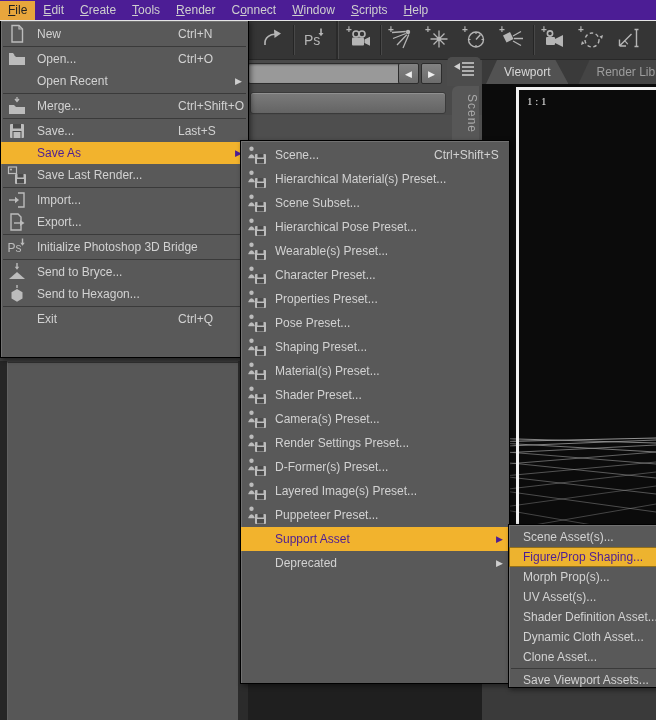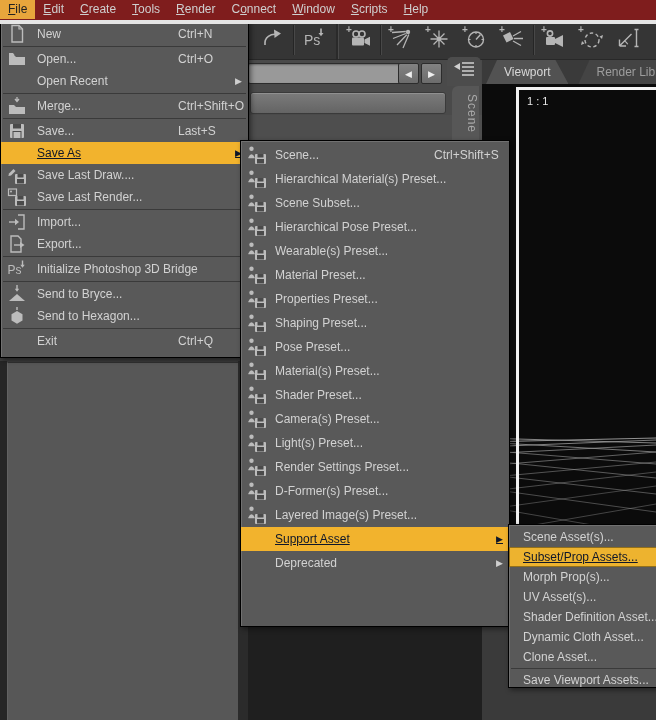--- a/index.html
+++ b/index.html
@@ -5,22 +5,22 @@
   html,body{margin:0;padding:0;}
   body{
     width:656px;height:720px;position:relative;overflow:hidden;
     background:#3b3b3b;font-family:"Liberation Sans",sans-serif;
     -webkit-font-smoothing:antialiased;
   }
   u{text-decoration:underline;}
 
   
   .menubar{
-    position:absolute;left:0;top:0;right:0;height:20px;background:#7f1d1d;
-    border-bottom:4px solid #e5e5e5;display:flex;align-items:flex-start;
+    position:absolute;left:0;top:0;right:0;height:20px;background:#4c1d95;
+    border-bottom:1px solid #e5e5e5;display:flex;align-items:center;
     font-size:12px;color:#cfcfcf;z-index:40;
   }
   .mb-item{padding:2px 8px;height:15px;line-height:15px;white-space:nowrap;cursor:default;}
   .mb-item.hl{background:#e8a63c;color:#222;}
 
   
   .toolbar{
     position:absolute;left:0;top:20px;right:0;height:40px;background:#353535;
     border-bottom:1px solid #282828;display:flex;align-items:center;z-index:1;
     padding-left:254px;box-sizing:border-box;
@@ -62,21 +62,21 @@
 
   
   #viewport{position:absolute;left:482px;top:60px;width:174px;height:660px;background:#3a3a3a;z-index:2;text-align:right;}
   .tabbar{position:absolute;left:0;top:0;right:0;height:24px;display:flex;align-items:flex-end;}
   .tab{
     height:24px;line-height:24px;font-size:12px;padding:0 18px;white-space:nowrap;
     clip-path:polygon(11px 0,calc(100% - 13px) 0,100% 100%,0 100%);
   }
   .tab.active{background:#525252;color:#d8d8d8;margin-left:4px;}
   .tab.inactive{background:#444;color:#9d9d9d;margin-left:10px;width:130px;box-sizing:border-box;}
-  #vp-canvas{position:absolute;left:0;top:24px;width:174px;height:446px;background:#0b0b0b;overflow:hidden;}
+  #vp-canvas{position:absolute;left:0;top:24px;width:174px;height:446px;background:#0b0b0b;overflow:hidden;font-family:Liberation Serif, serif;}
   #aspect-frame{
     position:absolute;left:34px;top:3px;width:140px;height:640px;
     border-left:3px solid #f2f2f2;border-top:3px solid #f2f2f2;box-sizing:border-box;
   }
   #aspect-label{position:absolute;left:8px;top:5px;color:#e8e8e8;font-size:11px;}
   #wireframe{position:absolute;left:0;top:0;}
   #wireframe line{stroke:#9a9a9a;stroke-width:1;}
 
   
   #left-edge{position:absolute;left:0;top:361px;width:7px;height:359px;background:#262626;z-index:2;}
@@ -86,36 +86,36 @@
   }
   #splitter{position:absolute;left:238px;top:361px;width:10px;height:359px;background:#2b2b2b;z-index:2;}
 
   
   .menu-panel{
     position:absolute;background:#595959;border:1px solid #000000;box-sizing:border-box;
     box-shadow:inset 1px 1px 0 #717171,2px 2px 5px rgba(0,0,0,.45);
     padding-top:2px;font-size:12px;color:#d2d2d2;overflow:hidden;
   }
   #file-menu{left:0;top:20px;width:249px;height:338px;z-index:10;}
-  #saveas-menu{left:240px;top:140px;width:270px;height:487px;z-index:20;}
+  #saveas-menu{left:240px;top:140px;width:270px;height:544px;z-index:20;}
   #support-menu{left:508px;top:524px;width:152px;height:164px;z-index:30;}
   .mi{position:relative;display:flex;align-items:center;cursor:default;}
   #file-menu .mi{height:22px;}
   #saveas-menu .mi{height:24px;}
   #support-menu .mi{height:20px;}
   .mi .icon{position:absolute;left:5px;top:50%;transform:translateY(-50%);width:22px;height:20px;display:flex;align-items:center;justify-content:center;}
   #file-menu .mi .label{margin-left:36px;}
   #saveas-menu .mi .label{margin-left:34px;}
   #support-menu .mi .label{margin-left:14px;}
   #file-menu .mi .shortcut{position:absolute;left:177px;}
   #saveas-menu .mi .shortcut{position:absolute;left:193px;}
   .mi .arrow{position:absolute;right:6px;font-size:9px;color:#cfcfcf;}
   .mi.hl{background:#f2b32d;}
   #support-menu .mi.hl{background:#edb32f;box-shadow:inset 0 0 0 1px #93701a;}
-  .mi.hl .label,.mi.hl .shortcut,.mi.hl .arrow{color:#0f172a;text-decoration:underline;}
+  .mi.hl .label,.mi.hl .shortcut,.mi.hl .arrow{color:#4c1d95;}
   .msep{height:3px;position:relative;}
   .msep::after{content:"";position:absolute;left:2px;right:2px;top:1px;border-top:1px solid #3a3a3a;}
 </style>
 </head>
 <body>
 
 <div class="menubar" id="menubar">
     <div class="mb-item hl"><u>F</u>ile</div>
     <div class="mb-item"><u>E</u>dit</div>
     <div class="mb-item"><u>C</u>reate</div>
@@ -318,31 +318,20 @@
       <span class="label">Save...</span>
       <span class="shortcut">Last+S</span>
     </div>
     <div class="mi hl">
       <span class="label">Save As</span>
       <span class="arrow">▶</span>
     </div>
     <div class="mi">
       <span class="icon">
         <svg width="20" height="20" viewBox="0 0 20 20">
-          <path d="M2 8.5 L6.5 4 l2 2 L4 10.5 l-2.6.6 z" fill="#bcbcbc"></path>
-          <rect x="8" y="9" width="11" height="10" rx="1" fill="#bcbcbc"></rect>
-          <rect x="10.5" y="9" width="6" height="3.5" fill="#4a4a4a"></rect>
-          <rect x="10" y="14" width="7" height="4.5" fill="#4a4a4a"></rect>
-        </svg>
-      </span>
-      <span class="label">Save Last Draw....</span>
-    </div>
-    <div class="mi">
-      <span class="icon">
-        <svg width="20" height="20" viewBox="0 0 20 20">
           <rect x="1.5" y="2" width="8" height="6.5" fill="none" stroke="#bcbcbc" stroke-width="1.2"></rect>
           <circle cx="4" cy="4.5" r="1" fill="#bcbcbc"></circle>
           <rect x="8" y="9" width="11" height="10" rx="1" fill="#bcbcbc"></rect>
           <rect x="10.5" y="9" width="6" height="3.5" fill="#4a4a4a"></rect>
           <rect x="10" y="14" width="7" height="4.5" fill="#4a4a4a"></rect>
         </svg>
       </span>
       <span class="label">Save Last Render...</span>
     </div>
     <div class="msep"></div>
@@ -468,21 +457,21 @@
     <div class="mi">
       <span class="icon">
         <svg width="20" height="20" viewBox="0 0 20 20">
           <circle cx="4.5" cy="3.8" r="2.2" fill="#bcbcbc"></circle>
           <path d="M1.3 12.5 Q4.5 6.2 7.7 12.5 L7.7 13.2 L1.3 13.2 Z" fill="#bcbcbc"></path>
           <rect x="8" y="9" width="11" height="10" rx="1" fill="#bcbcbc"></rect>
           <rect x="10.5" y="9" width="6" height="3.5" fill="#4a4a4a"></rect>
           <rect x="10" y="14" width="7" height="4.5" fill="#4a4a4a"></rect>
         </svg>
       </span>
-      <span class="label">Material Preset...</span>
+      <span class="label">Character Preset...</span>
     </div>
     <div class="mi">
       <span class="icon">
         <svg width="20" height="20" viewBox="0 0 20 20">
           <circle cx="4.5" cy="3.8" r="2.2" fill="#bcbcbc"></circle>
           <path d="M1.3 12.5 Q4.5 6.2 7.7 12.5 L7.7 13.2 L1.3 13.2 Z" fill="#bcbcbc"></path>
           <rect x="8" y="9" width="11" height="10" rx="1" fill="#bcbcbc"></rect>
           <rect x="10.5" y="9" width="6" height="3.5" fill="#4a4a4a"></rect>
           <rect x="10" y="14" width="7" height="4.5" fill="#4a4a4a"></rect>
         </svg>
@@ -492,44 +481,44 @@
     <div class="mi">
       <span class="icon">
         <svg width="20" height="20" viewBox="0 0 20 20">
           <circle cx="4.5" cy="3.8" r="2.2" fill="#bcbcbc"></circle>
           <path d="M1.3 12.5 Q4.5 6.2 7.7 12.5 L7.7 13.2 L1.3 13.2 Z" fill="#bcbcbc"></path>
           <rect x="8" y="9" width="11" height="10" rx="1" fill="#bcbcbc"></rect>
           <rect x="10.5" y="9" width="6" height="3.5" fill="#4a4a4a"></rect>
           <rect x="10" y="14" width="7" height="4.5" fill="#4a4a4a"></rect>
         </svg>
       </span>
+      <span class="label">Pose Preset...</span>
+    </div>
+    <div class="mi">
+      <span class="icon">
+        <svg width="20" height="20" viewBox="0 0 20 20">
+          <circle cx="4.5" cy="3.8" r="2.2" fill="#bcbcbc"></circle>
+          <path d="M1.3 12.5 Q4.5 6.2 7.7 12.5 L7.7 13.2 L1.3 13.2 Z" fill="#bcbcbc"></path>
+          <rect x="8" y="9" width="11" height="10" rx="1" fill="#bcbcbc"></rect>
+          <rect x="10.5" y="9" width="6" height="3.5" fill="#4a4a4a"></rect>
+          <rect x="10" y="14" width="7" height="4.5" fill="#4a4a4a"></rect>
+        </svg>
+      </span>
       <span class="label">Shaping Preset...</span>
     </div>
     <div class="mi">
       <span class="icon">
         <svg width="20" height="20" viewBox="0 0 20 20">
           <circle cx="4.5" cy="3.8" r="2.2" fill="#bcbcbc"></circle>
           <path d="M1.3 12.5 Q4.5 6.2 7.7 12.5 L7.7 13.2 L1.3 13.2 Z" fill="#bcbcbc"></path>
           <rect x="8" y="9" width="11" height="10" rx="1" fill="#bcbcbc"></rect>
           <rect x="10.5" y="9" width="6" height="3.5" fill="#4a4a4a"></rect>
           <rect x="10" y="14" width="7" height="4.5" fill="#4a4a4a"></rect>
         </svg>
       </span>
-      <span class="label">Pose Preset...</span>
-    </div>
-    <div class="mi">
-      <span class="icon">
-        <svg width="20" height="20" viewBox="0 0 20 20">
-          <circle cx="4.5" cy="3.8" r="2.2" fill="#bcbcbc"></circle>
-          <path d="M1.3 12.5 Q4.5 6.2 7.7 12.5 L7.7 13.2 L1.3 13.2 Z" fill="#bcbcbc"></path>
-          <rect x="8" y="9" width="11" height="10" rx="1" fill="#bcbcbc"></rect>
-          <rect x="10.5" y="9" width="6" height="3.5" fill="#4a4a4a"></rect>
-          <rect x="10" y="14" width="7" height="4.5" fill="#4a4a4a"></rect>
-        </svg>
-      </span>
       <span class="label">Material(s) Preset...</span>
     </div>
     <div class="mi">
       <span class="icon">
         <svg width="20" height="20" viewBox="0 0 20 20">
           <circle cx="4.5" cy="3.8" r="2.2" fill="#bcbcbc"></circle>
           <path d="M1.3 12.5 Q4.5 6.2 7.7 12.5 L7.7 13.2 L1.3 13.2 Z" fill="#bcbcbc"></path>
           <rect x="8" y="9" width="11" height="10" rx="1" fill="#bcbcbc"></rect>
           <rect x="10.5" y="9" width="6" height="3.5" fill="#4a4a4a"></rect>
           <rect x="10" y="14" width="7" height="4.5" fill="#4a4a4a"></rect>
@@ -552,32 +541,20 @@
     <div class="mi">
       <span class="icon">
         <svg width="20" height="20" viewBox="0 0 20 20">
           <circle cx="4.5" cy="3.8" r="2.2" fill="#bcbcbc"></circle>
           <path d="M1.3 12.5 Q4.5 6.2 7.7 12.5 L7.7 13.2 L1.3 13.2 Z" fill="#bcbcbc"></path>
           <rect x="8" y="9" width="11" height="10" rx="1" fill="#bcbcbc"></rect>
           <rect x="10.5" y="9" width="6" height="3.5" fill="#4a4a4a"></rect>
           <rect x="10" y="14" width="7" height="4.5" fill="#4a4a4a"></rect>
         </svg>
       </span>
-      <span class="label">Light(s) Preset...</span>
-    </div>
-    <div class="mi">
-      <span class="icon">
-        <svg width="20" height="20" viewBox="0 0 20 20">
-          <circle cx="4.5" cy="3.8" r="2.2" fill="#bcbcbc"></circle>
-          <path d="M1.3 12.5 Q4.5 6.2 7.7 12.5 L7.7 13.2 L1.3 13.2 Z" fill="#bcbcbc"></path>
-          <rect x="8" y="9" width="11" height="10" rx="1" fill="#bcbcbc"></rect>
-          <rect x="10.5" y="9" width="6" height="3.5" fill="#4a4a4a"></rect>
-          <rect x="10" y="14" width="7" height="4.5" fill="#4a4a4a"></rect>
-        </svg>
-      </span>
       <span class="label">Render Settings Preset...</span>
     </div>
     <div class="mi">
       <span class="icon">
         <svg width="20" height="20" viewBox="0 0 20 20">
           <circle cx="4.5" cy="3.8" r="2.2" fill="#bcbcbc"></circle>
           <path d="M1.3 12.5 Q4.5 6.2 7.7 12.5 L7.7 13.2 L1.3 13.2 Z" fill="#bcbcbc"></path>
           <rect x="8" y="9" width="11" height="10" rx="1" fill="#bcbcbc"></rect>
           <rect x="10.5" y="9" width="6" height="3.5" fill="#4a4a4a"></rect>
           <rect x="10" y="14" width="7" height="4.5" fill="#4a4a4a"></rect>
@@ -589,36 +566,48 @@
       <span class="icon">
         <svg width="20" height="20" viewBox="0 0 20 20">
           <circle cx="4.5" cy="3.8" r="2.2" fill="#bcbcbc"></circle>
           <path d="M1.3 12.5 Q4.5 6.2 7.7 12.5 L7.7 13.2 L1.3 13.2 Z" fill="#bcbcbc"></path>
           <rect x="8" y="9" width="11" height="10" rx="1" fill="#bcbcbc"></rect>
           <rect x="10.5" y="9" width="6" height="3.5" fill="#4a4a4a"></rect>
           <rect x="10" y="14" width="7" height="4.5" fill="#4a4a4a"></rect>
         </svg>
       </span>
       <span class="label">Layered Image(s) Preset...</span>
+    </div>
+    <div class="mi">
+      <span class="icon">
+        <svg width="20" height="20" viewBox="0 0 20 20">
+          <circle cx="4.5" cy="3.8" r="2.2" fill="#bcbcbc"></circle>
+          <path d="M1.3 12.5 Q4.5 6.2 7.7 12.5 L7.7 13.2 L1.3 13.2 Z" fill="#bcbcbc"></path>
+          <rect x="8" y="9" width="11" height="10" rx="1" fill="#bcbcbc"></rect>
+          <rect x="10.5" y="9" width="6" height="3.5" fill="#4a4a4a"></rect>
+          <rect x="10" y="14" width="7" height="4.5" fill="#4a4a4a"></rect>
+        </svg>
+      </span>
+      <span class="label">Puppeteer Preset...</span>
     </div>
     <div class="mi hl">
       <span class="label">Support Asset</span>
       <span class="arrow">▶</span>
     </div>
     <div class="mi">
       <span class="label">Deprecated</span>
       <span class="arrow">▶</span>
     </div>
   </div>
 <div id="support-menu" class="menu-panel">
     <div class="mi">
       <span class="label">Scene Asset(s)...</span>
     </div>
     <div class="mi hl">
-      <span class="label">Subset/Prop Assets...</span>
+      <span class="label">Figure/Prop Shaping...</span>
     </div>
     <div class="mi">
       <span class="label">Morph Prop(s)...</span>
     </div>
     <div class="mi">
       <span class="label">UV Asset(s)...</span>
     </div>
     <div class="mi">
       <span class="label">Shader Definition Asset...</span>
     </div>

